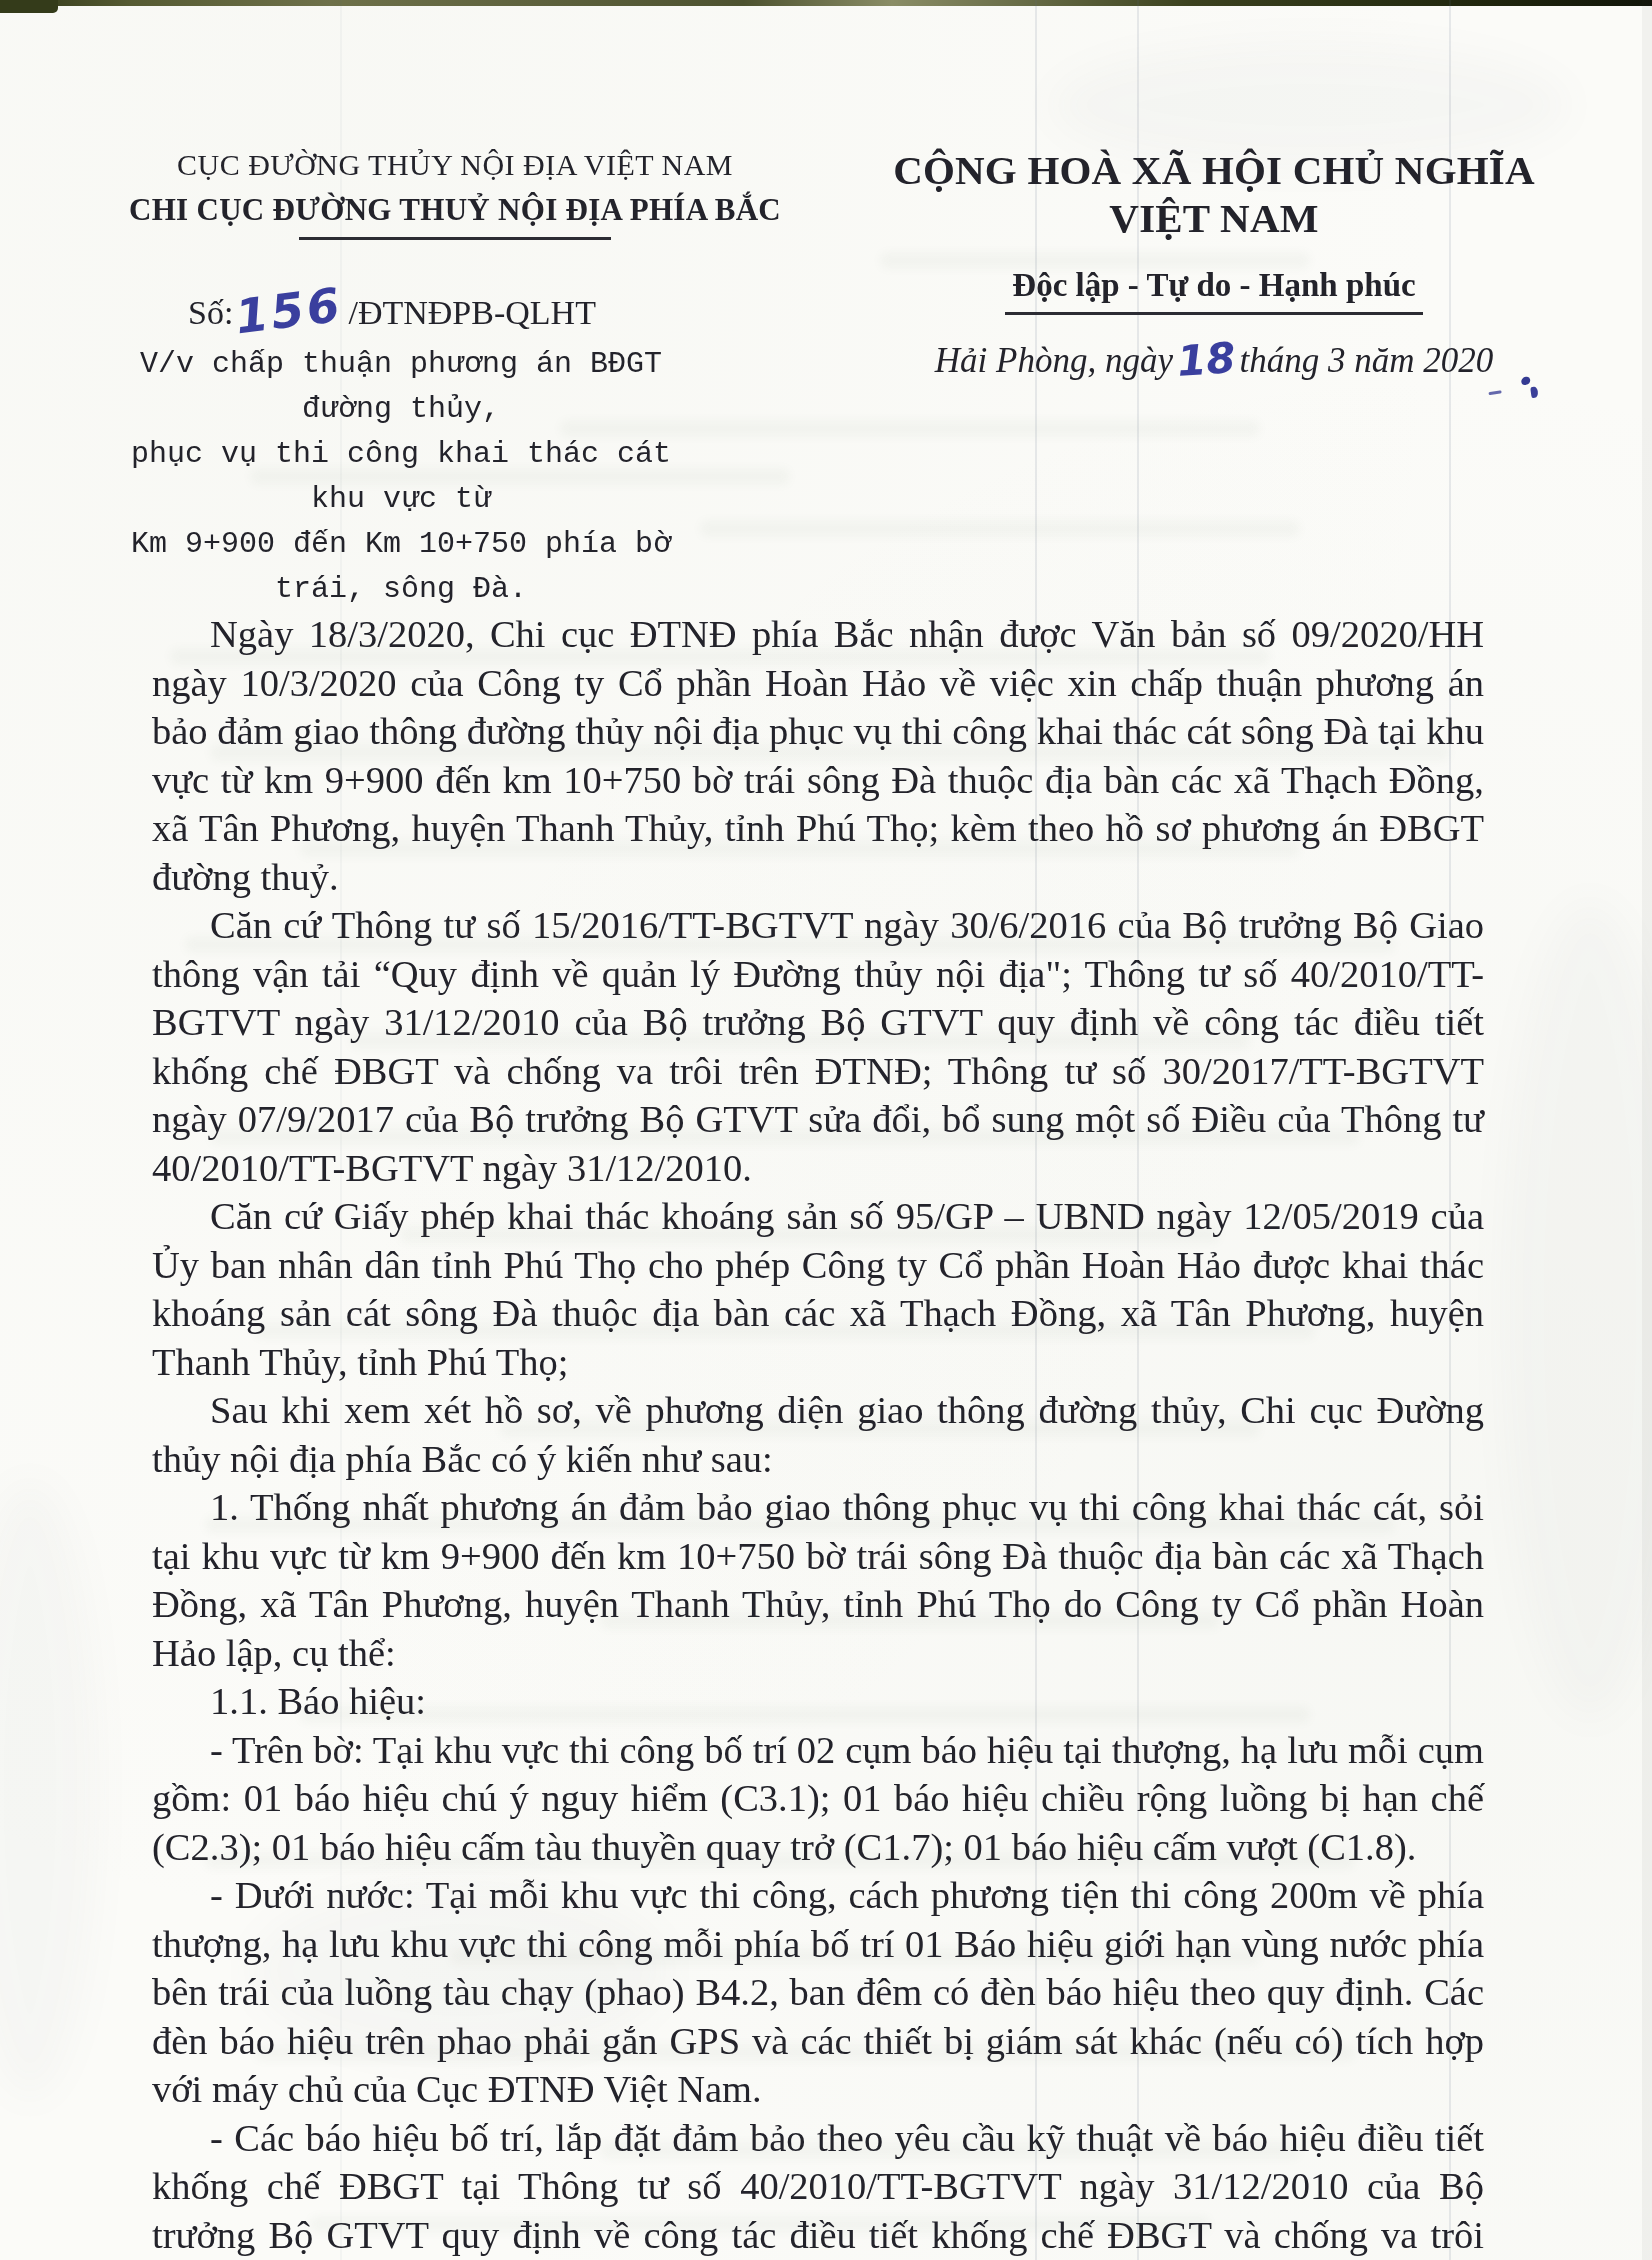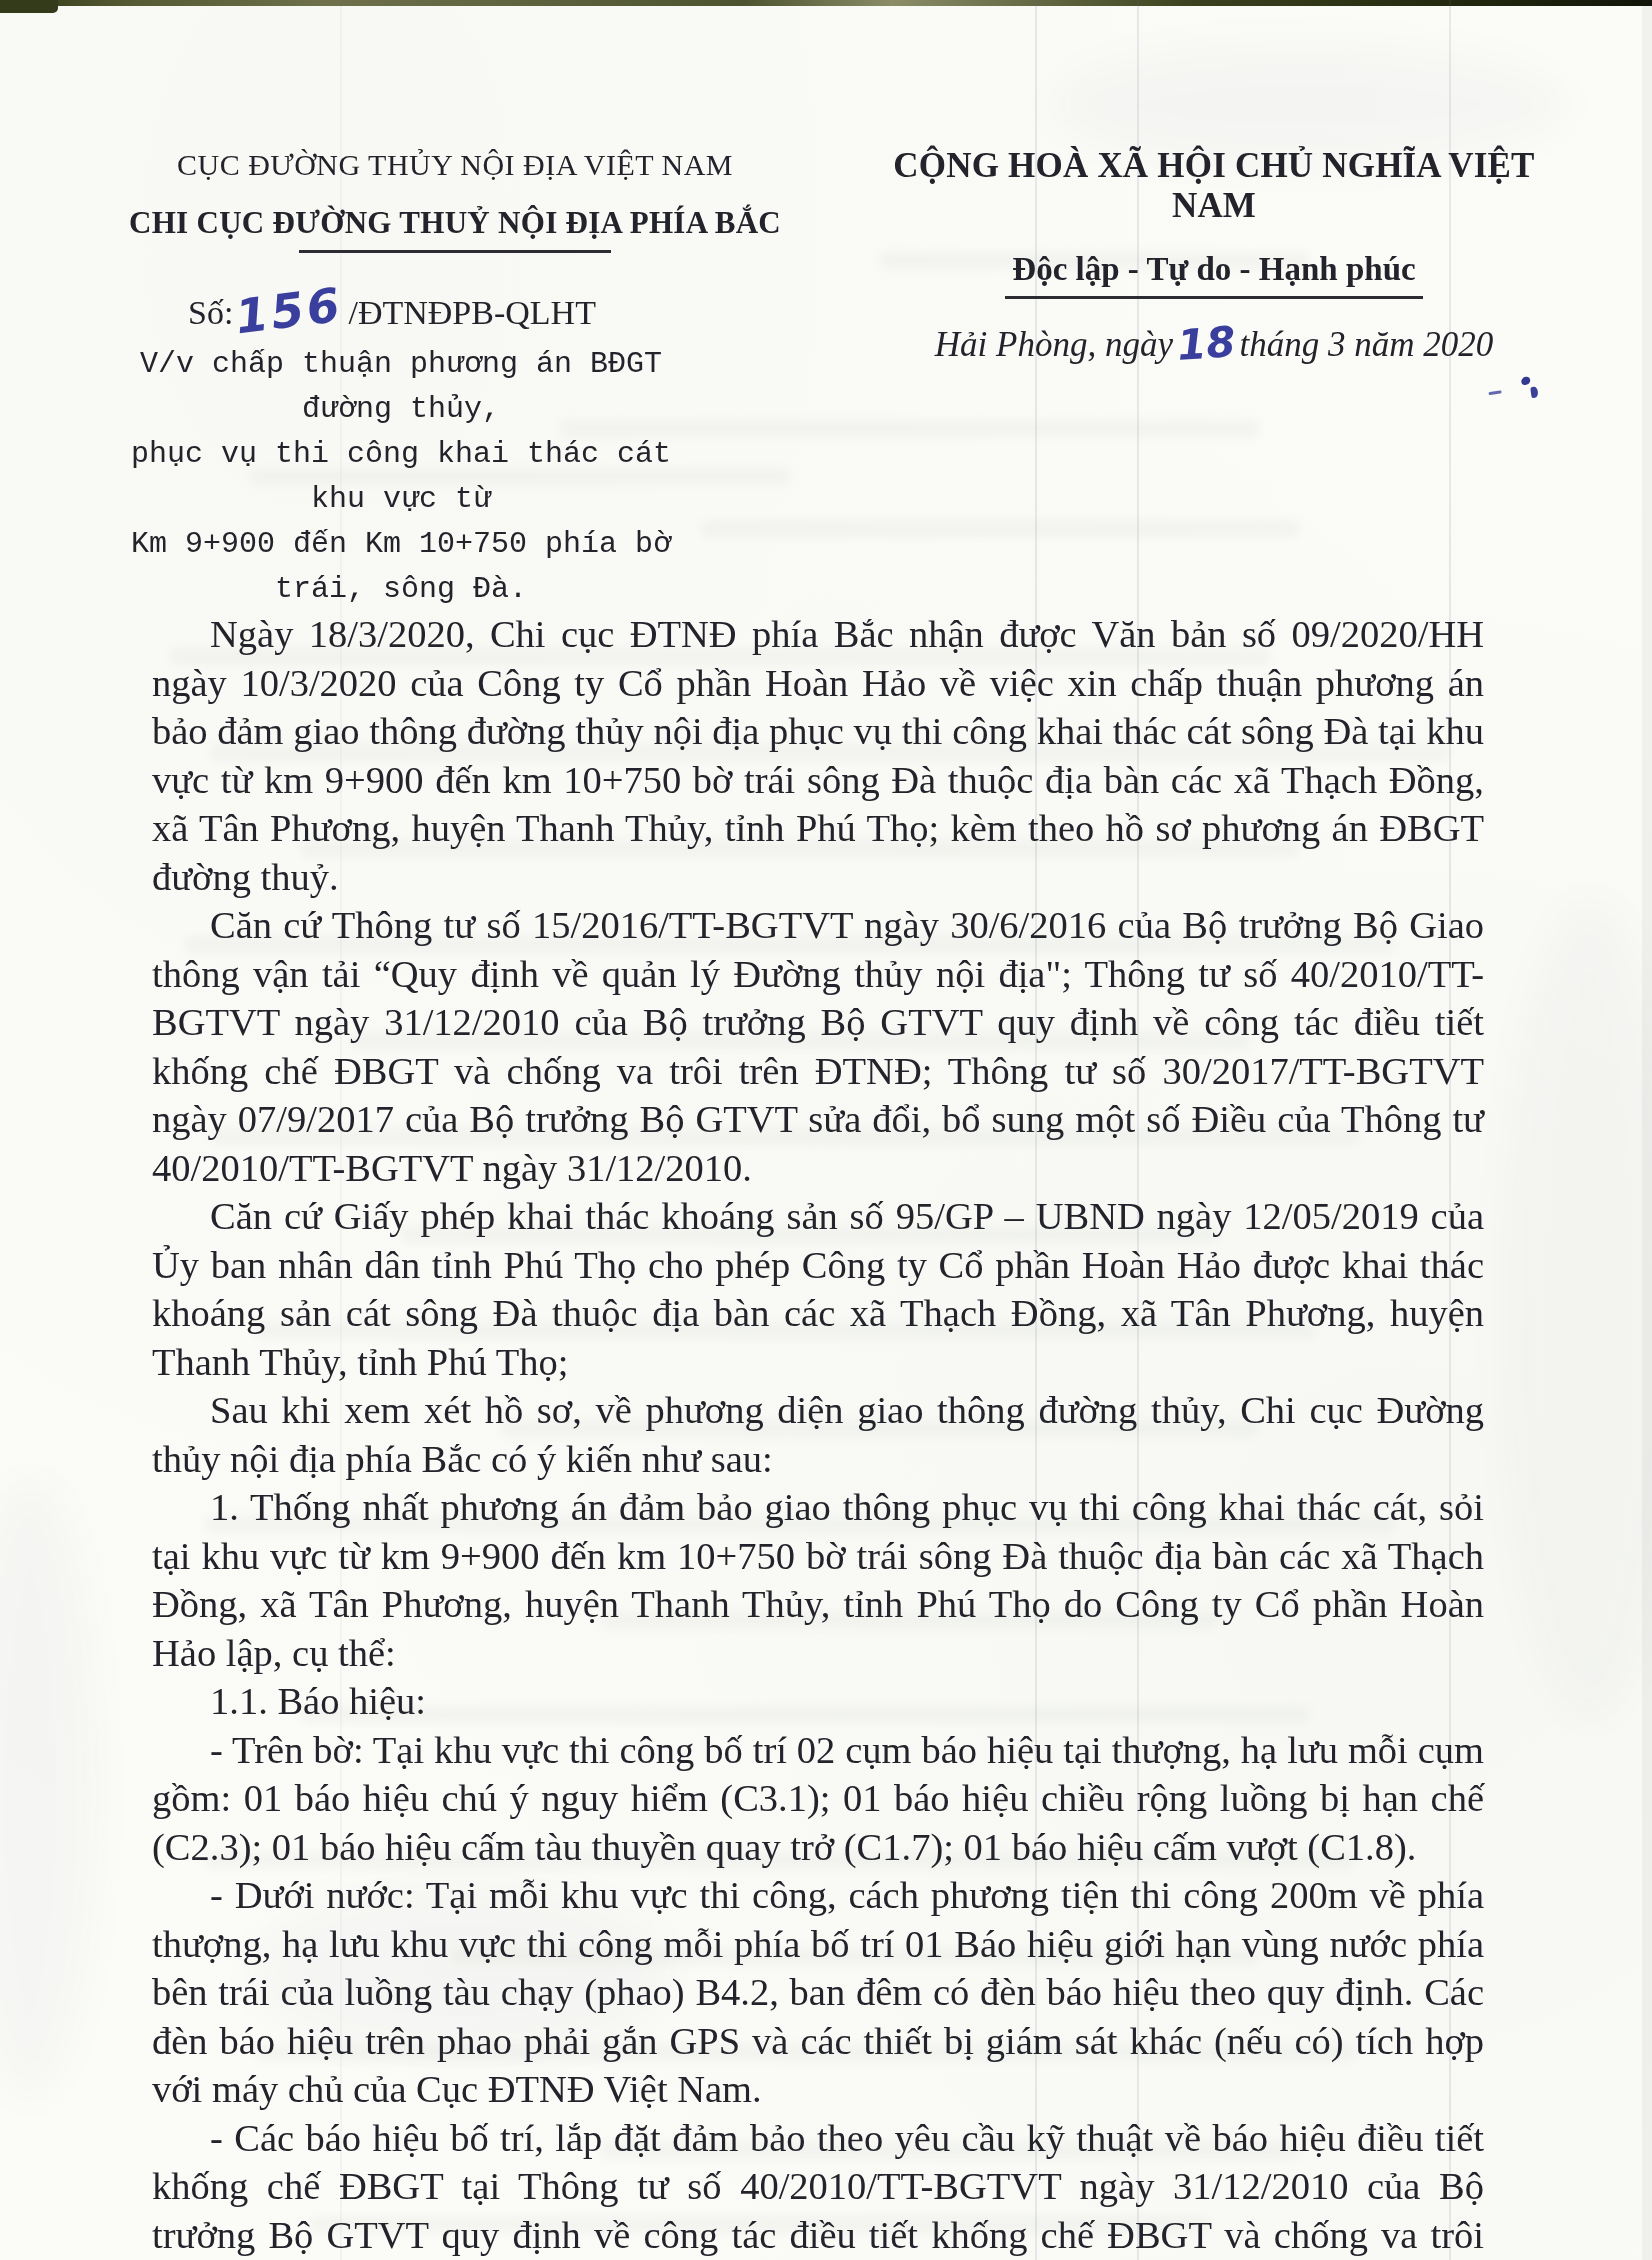--- a/index.html
+++ b/index.html
@@ -24,30 +24,30 @@
   .bleed{position:absolute;height:17px;border-radius:8px;background:rgb(128,148,124);filter:blur(4px);}
   .blotch{position:absolute;border-radius:50%;background:rgb(120,125,130);filter:blur(18px);}
   #ink-mark{position:absolute;left:1488px;top:372px;width:60px;height:30px;transform:rotate(-8deg);}
   #ink-mark .dash{position:absolute;left:0;top:16px;width:13px;height:3px;border-radius:2px;background:#3f4398;opacity:.8;}
   #ink-mark .blob1{position:absolute;left:34px;top:6px;width:9px;height:8px;border-radius:60% 40% 55% 45%;background:#343a92;}
   #ink-mark .blob2{position:absolute;left:42px;top:17px;width:7px;height:11px;border-radius:40% 60% 70% 30%;background:#3b4099;}
 
   
   #header-left{position:absolute;left:105px;top:146px;width:700px;text-align:center;line-height:1.25;}
   .org-parent{font-size:30px;letter-spacing:.5px;font-weight:500;}
-  .org-name{font-size:31px;font-weight:bold;margin-top:20px;letter-spacing:.3px;}
+  .org-name{font-size:31px;font-weight:bold;margin-top:7px;letter-spacing:.3px;}
   .rule{height:0;border-top:3px solid #2c2c33;margin:8px auto 0 auto;}
   #header-left .rule{width:312px;}
   #so-line{position:absolute;left:188px;top:280px;font-size:34px;white-space:nowrap;}
   .handwritten{display:inline-block;color:#3a3f9e;font-family:"DejaVu Sans",sans-serif;font-style:italic;font-weight:bold;}
   #so-line .handwritten{font-size:47px;transform:rotate(-7deg) translateY(3px);letter-spacing:3px;margin:0 6px 0 2px;}
   #subject{position:absolute;left:98px;top:342px;width:606px;text-align:center;font-size:30px;line-height:45px;font-family:Liberation Mono, monospace;}
 
   #header-right{position:absolute;left:878px;top:146px;width:672px;text-align:center;}
-  .country{font-size:35px;font-weight:bold;letter-spacing:.2px;}
+  .country{font-size:41px;font-weight:bold;letter-spacing:.2px;}
   .motto{font-size:33px;font-weight:bold;margin-top:25px;}
   #header-right .rule{width:418px;}
   .date-line{margin-top:18px;font-style:italic;font-size:35px;white-space:nowrap;}
   .date-line .handwritten{font-size:42px;transform:rotate(-4deg) translateY(2px);margin:0 4px;}
 
   
   #recipient{position:absolute;left:40px;top:534px;width:1610px;text-align:center;font-size:38px;}
   #body-text{position:absolute;left:152px;top:610px;width:1332px;font-size:38.5px;line-height:48.5px;text-align:justify;}
   .body-para{margin:0;text-indent:58px;}
 </style>

